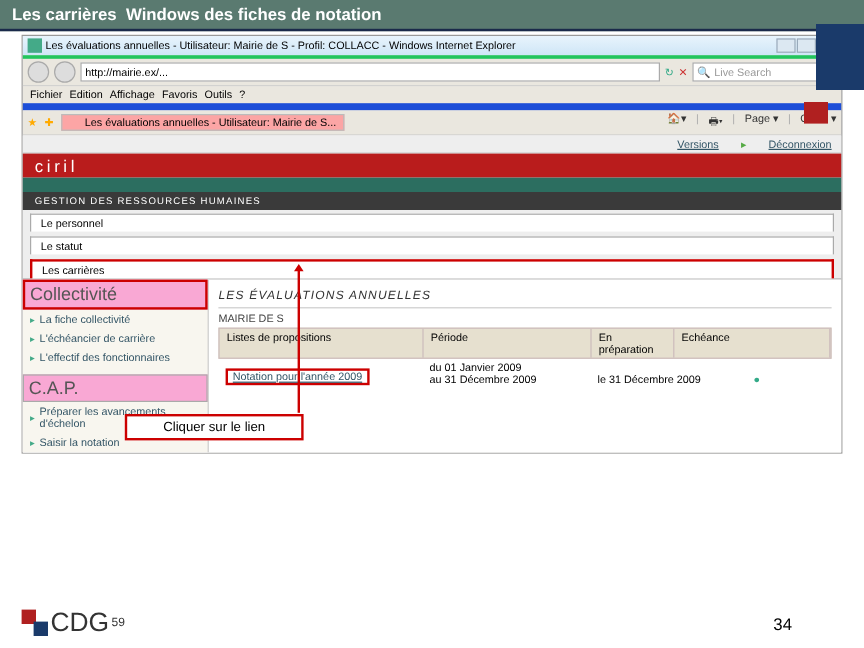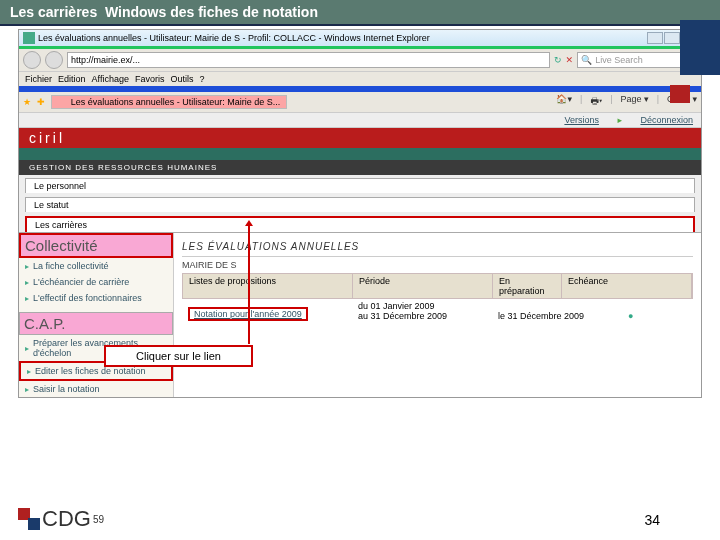--- a/index.html
+++ b/index.html
@@ -149,21 +149,20 @@
 
     <div class="workspace">
       <div class="sidebar">
         <div class="panel-head hi">Collectivité</div>
         <div class="side-item">La fiche collectivité</div>
         <div class="side-item">L'échéancier de carrière</div>
         <div class="side-item">L'effectif des fonctionnaires</div>
         <div style="height:6px"></div>
         <div class="panel-head">C.A.P.</div>
         <div class="side-item">Préparer les avancements d'échelon</div>
-        <div class="side-item hi">Editer les fiches de notation</div>
         <div class="side-item">Saisir la notation</div>
       </div>
 
       <div class="main">
         <div class="main-title">LES ÉVALUATIONS ANNUELLES</div>
         <div class="sub-title">MAIRIE DE S</div>
         <div class="grid-head">
           <div class="gh gh1">Listes de propositions</div>
           <div class="gh gh2">Période</div>
           <div class="gh gh4">En préparation</div>

